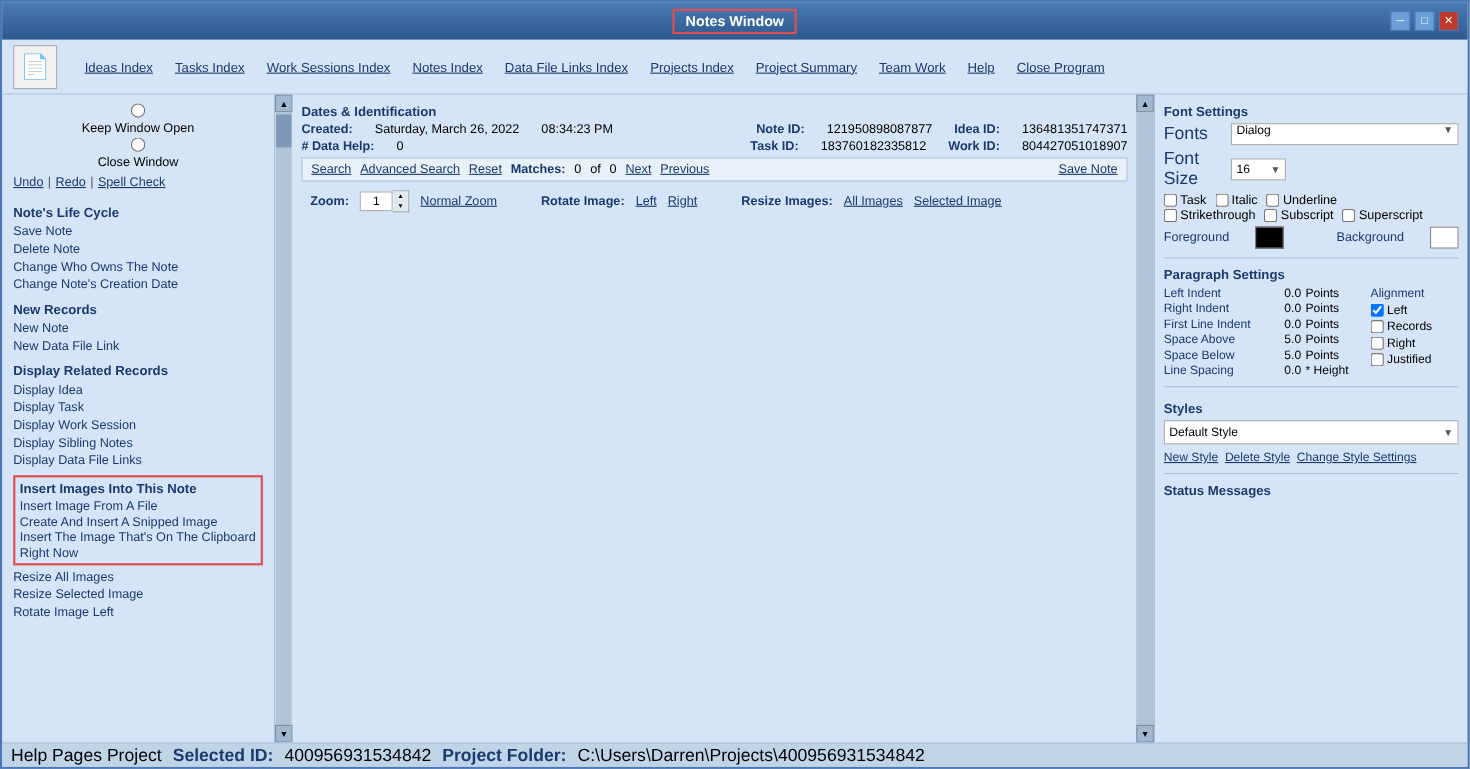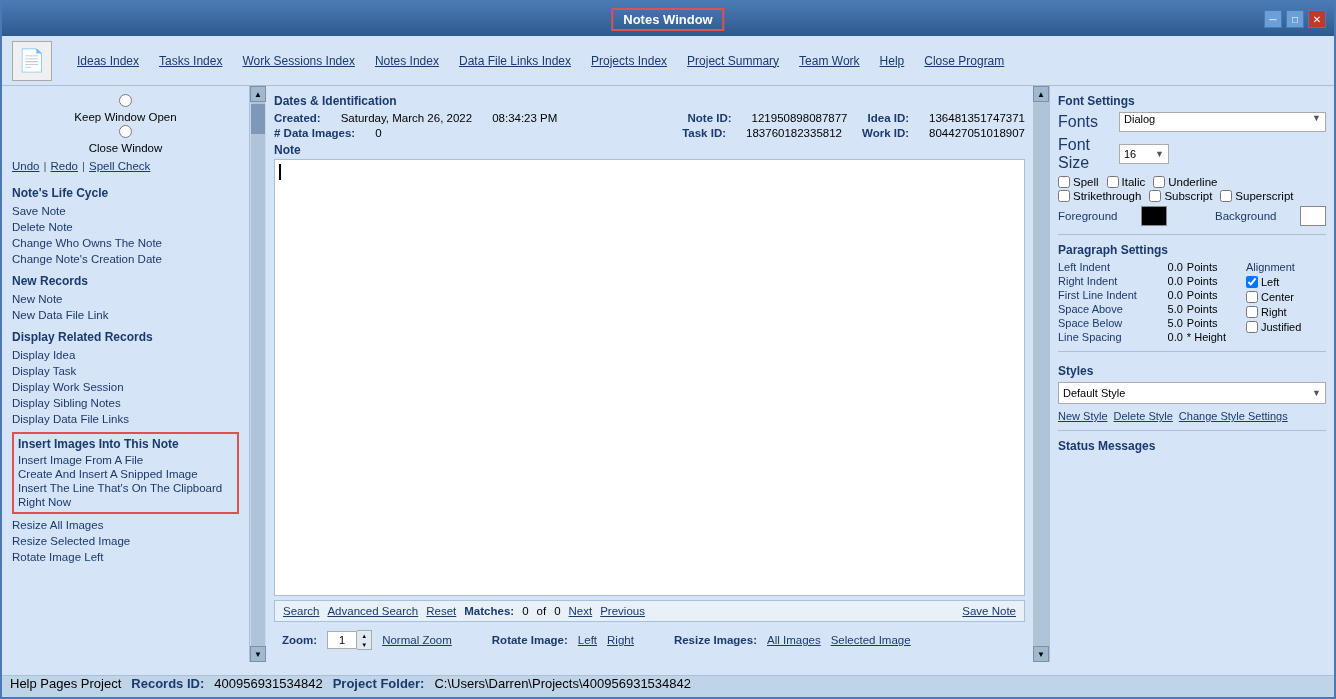--- a/index.html
+++ b/index.html
@@ -366,28 +366,27 @@
     .styles-btn {
       color: #1a3a6e;
       text-decoration: underline;
       cursor: pointer;
       font-size: 11px;
     }
     .status-bar {
       background: #c0d4e8;
       height: 22px;
       display: flex;
-      align-items: flex-start;
+      align-items: flex-end;
       padding: 0 8px;
-      font-size: 13px;
+      font-size: 16px;
       color: #000;
       border-top: 1px solid #aac0d8;
       flex-shrink: 0;
       gap: 10px;
-      margin-top: 13px;
     }
     .status-label { font-weight: bold; color: #1a3a6e; }
     .scrollbar-v {
       width: 16px;
       background: #c8d8e8;
       display: flex;
       flex-direction: column;
       align-items: center;
     }
     .scrollbar-btn {
@@ -491,21 +490,21 @@
         <span class="sidebar-link">Display Task</span>
         <span class="sidebar-link">Display Work Session</span>
         <span class="sidebar-link">Display Sibling Notes</span>
         <span class="sidebar-link">Display Data File Links</span>
         <div class="sidebar-highlight-box">
           <div class="sidebar-section-title">Insert Images Into This Note</div>
           <span class="sidebar-link">Insert Image From A File</span>
           <br>
           <span class="sidebar-link">Create And Insert A Snipped Image</span>
           <br>
-          <span class="sidebar-link">Insert The Line That's On The Clipboard Right Now</span>
+          <span class="sidebar-link">Insert The Image That's On The Clipboard Right Now</span>
         </div>
         <span class="sidebar-link">Resize All Images</span>
         <span class="sidebar-link">Resize Selected Image</span>
         <span class="sidebar-link">Rotate Image Left</span>
       </div>
 
       <div class="scrollbar-v" style="width:16px;background:#c8d8e8;display:flex;flex-direction:column;">
         <div class="scrollbar-btn">▲</div>
         <div class="scrollbar-track">
           <div class="scrollbar-thumb"></div>
@@ -523,36 +522,30 @@
             <span class="dates-label">Created:</span>
             <span class="dates-value">Saturday, March 26, 2022</span>
             <span class="dates-value">08:34:23 PM</span>
             <span style="flex:1;"></span>
             <span class="dates-label">Note ID:</span>
             <span class="dates-value">121950898087877</span>
             <span class="dates-label">Idea ID:</span>
             <span class="dates-value">136481351747371</span>
           </div>
           <div style="display:flex; gap:20px; align-items:center; font-size:11.5px; margin-top:3px; flex-wrap:wrap;">
-            <span class="dates-label"># Data Images:</span>
+            <span class="dates-label"># Data Help:</span>
             <span class="dates-value">0</span>
             <span style="flex:1;"></span>
             <span class="dates-label">Task ID:</span>
             <span class="dates-value">183760182335812</span>
             <span class="dates-label">Work ID:</span>
             <span class="dates-value">804427051018907</span>
           </div>
         </div>
 
-        <div class="note-section">
-          <div class="note-title">Note</div>
-          <div class="note-editor" contenteditable="true" style="cursor: text;">
-            <span style="display:inline-block; width:2px; height:16px; background:#000; vertical-align:middle;"></span>
-          </div>
-        </div>
 
         <div class="search-bar">
           <span class="search-link">Search</span>
           <span class="search-link">Advanced Search</span>
           <span class="search-link">Reset</span>
           <span class="search-label">Matches:</span>
           <span class="search-value">0</span>
           <span class="search-value">of</span>
           <span class="search-value">0</span>
           <span class="search-link">Next</span>
@@ -603,21 +596,21 @@
         <div class="font-row">
           <span class="font-label">Font Size</span>
           <div class="font-size-dropdown">
             <span>16</span>
             <span class="dropdown-arrow">▼</span>
           </div>
         </div>
         <div class="checkbox-row">
           <label class="checkbox-item">
             <input type="checkbox" style="">
-            <span>Spell</span>
+            <span>Task</span>
           </label>
           <label class="checkbox-item">
             <input type="checkbox" style="">
             <span>Italic</span>
           </label>
           <label class="checkbox-item">
             <input type="checkbox" style="">
             <span>Underline</span>
           </label>
         </div>
@@ -672,21 +665,21 @@
             </div>
           </div>
           <div style="display:flex;flex-direction:column;gap:3px;font-size:11px; min-width:80px;">
             <span class="para-label">Alignment</span>
             <label class="align-item">
               <input type="checkbox" checked="" style="width: 12px; height: 12px;">
               <span>Left</span>
             </label>
             <label class="align-item">
               <input type="checkbox" style="width: 12px; height: 12px;">
-              <span>Center</span>
+              <span>Records</span>
             </label>
             <label class="align-item">
               <input type="checkbox" style="width: 12px; height: 12px;">
               <span>Right</span>
             </label>
             <label class="align-item">
               <input type="checkbox" style="width: 12px; height: 12px;">
               <span>Justified</span>
             </label>
           </div>
@@ -713,18 +706,18 @@
       <div class="divider"></div>
 
       <div>
         <div class="panel-section-title">Status Messages</div>
       </div>
     </div>
   </div>
 
   <div class="status-bar">
     <span>Help Pages Project</span>
-    <span class="status-label">Records ID:</span>
+    <span class="status-label">Selected ID:</span>
     <span>400956931534842</span>
     <span class="status-label">Project Folder:</span>
     <span>C:\Users\Darren\Projects\400956931534842</span>
   </div>
 </div>
 
 </body></html>

